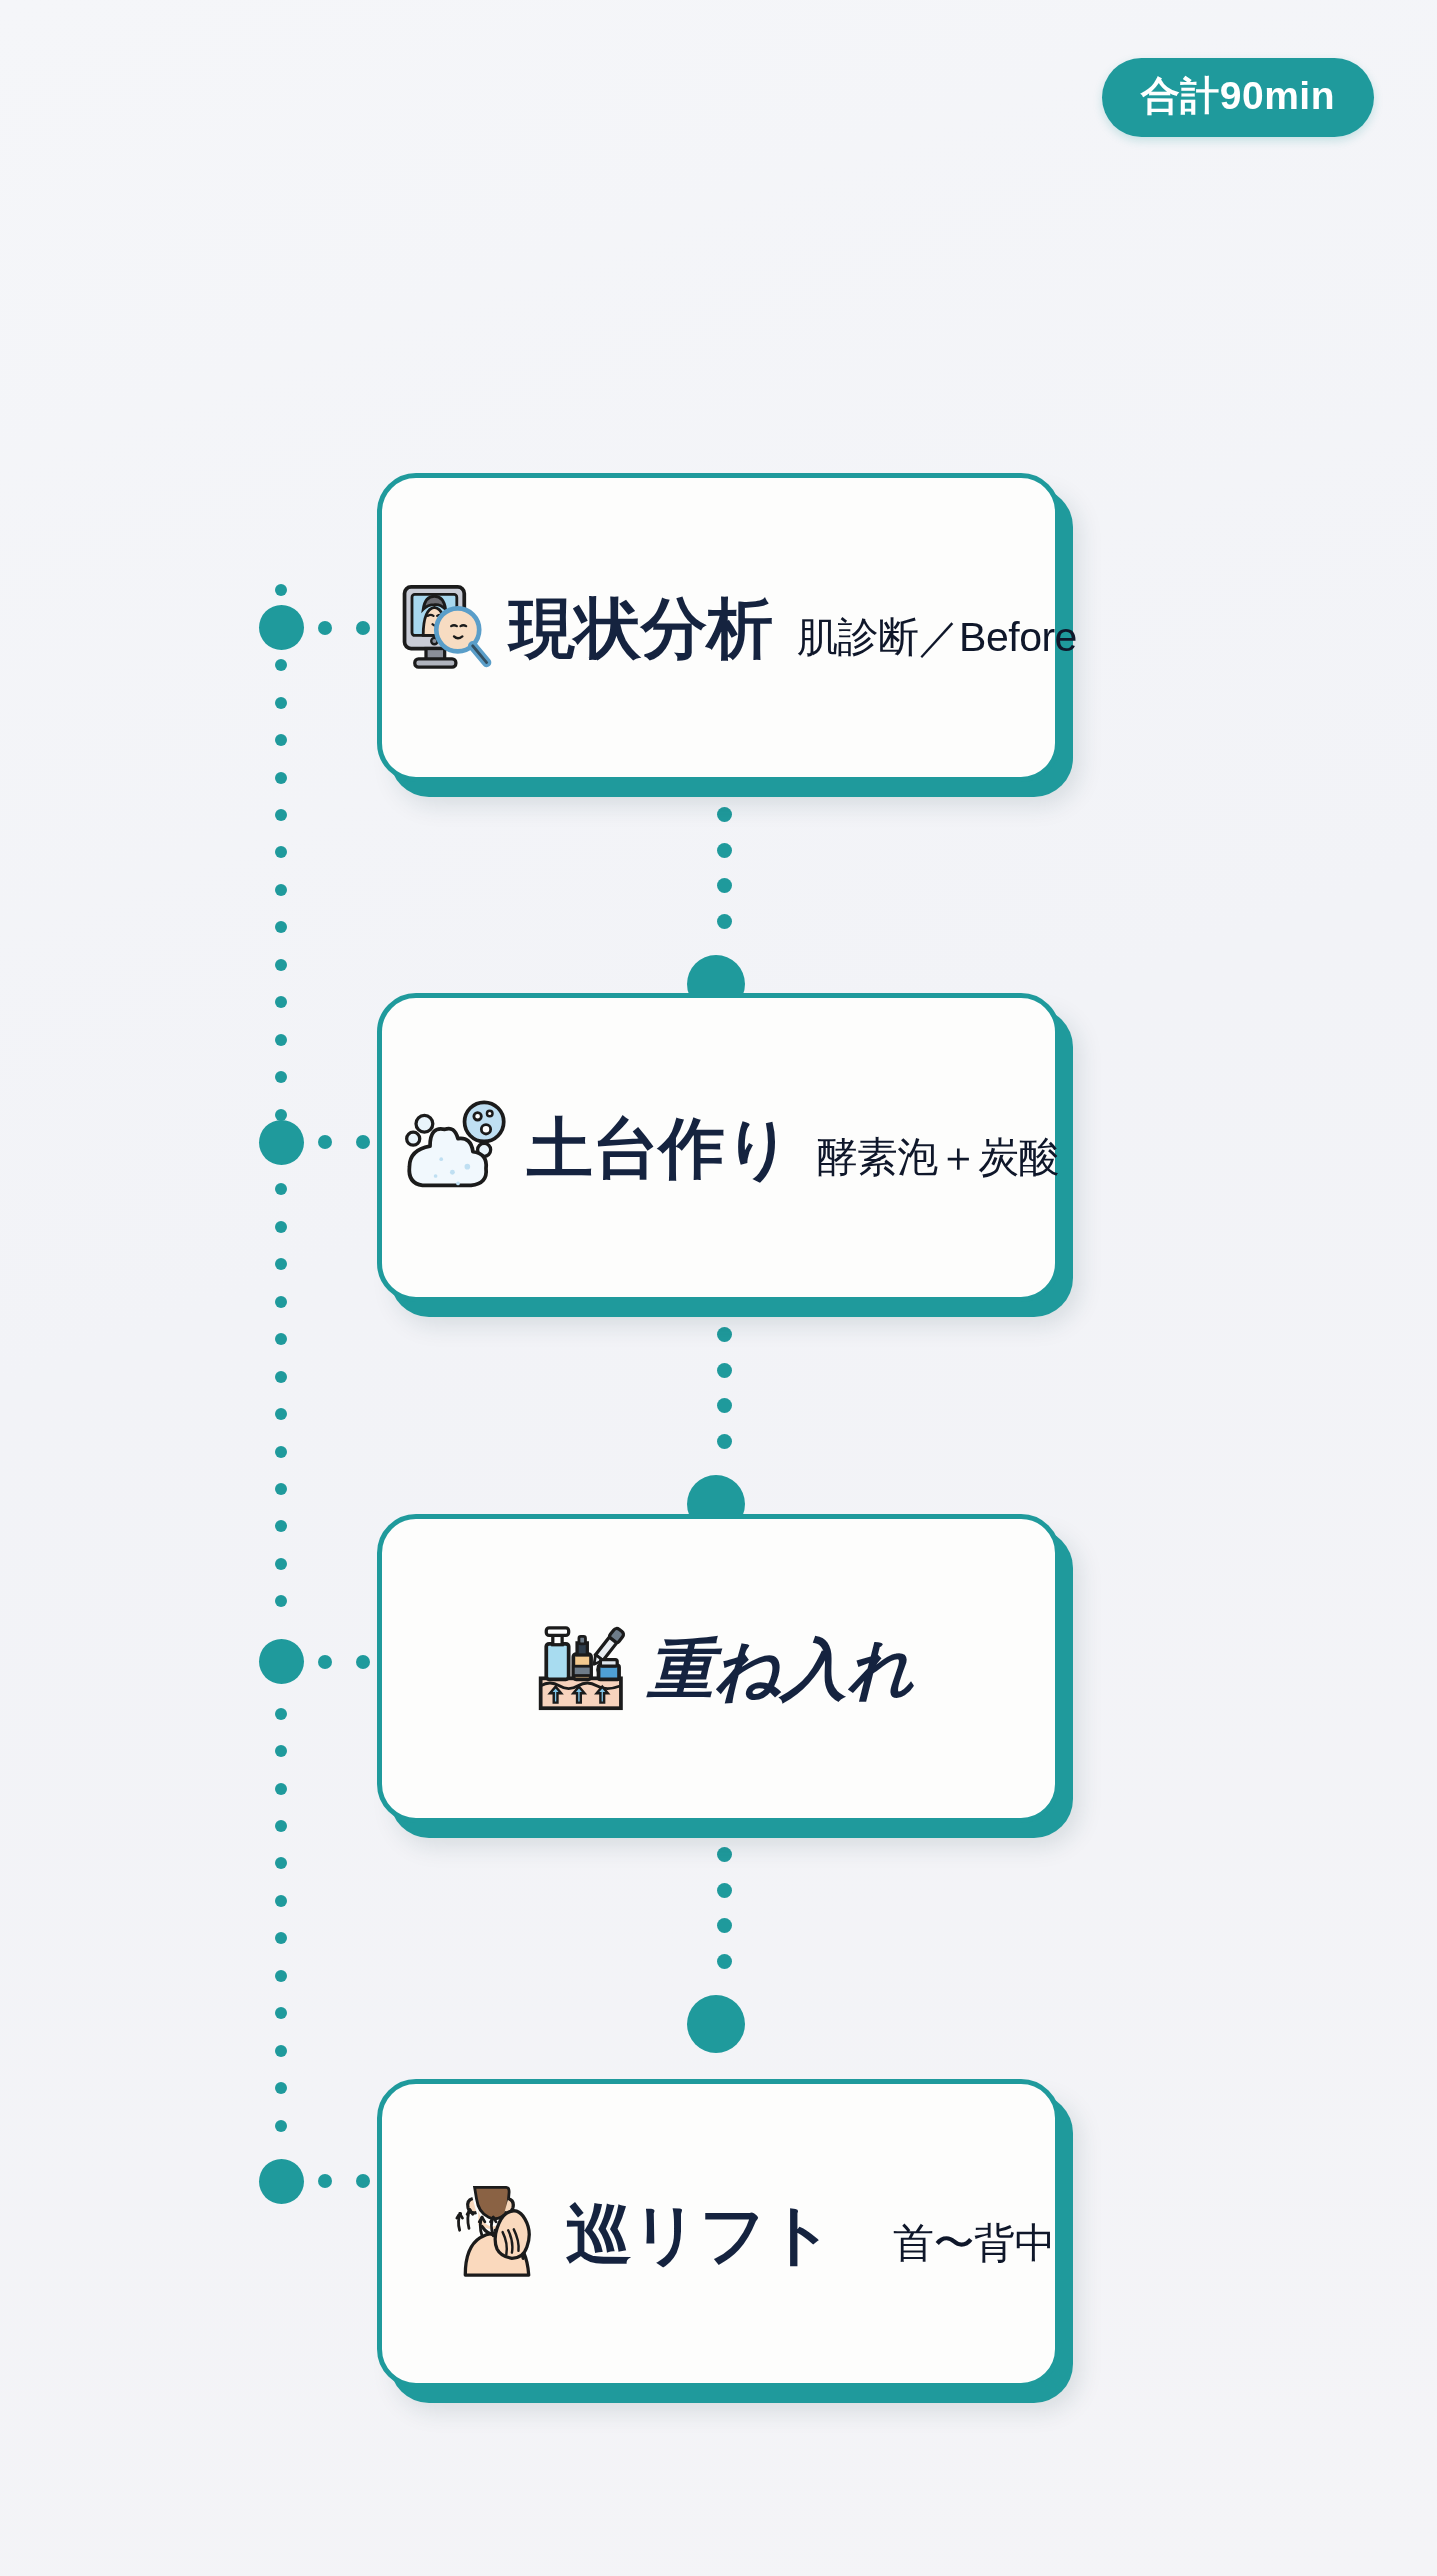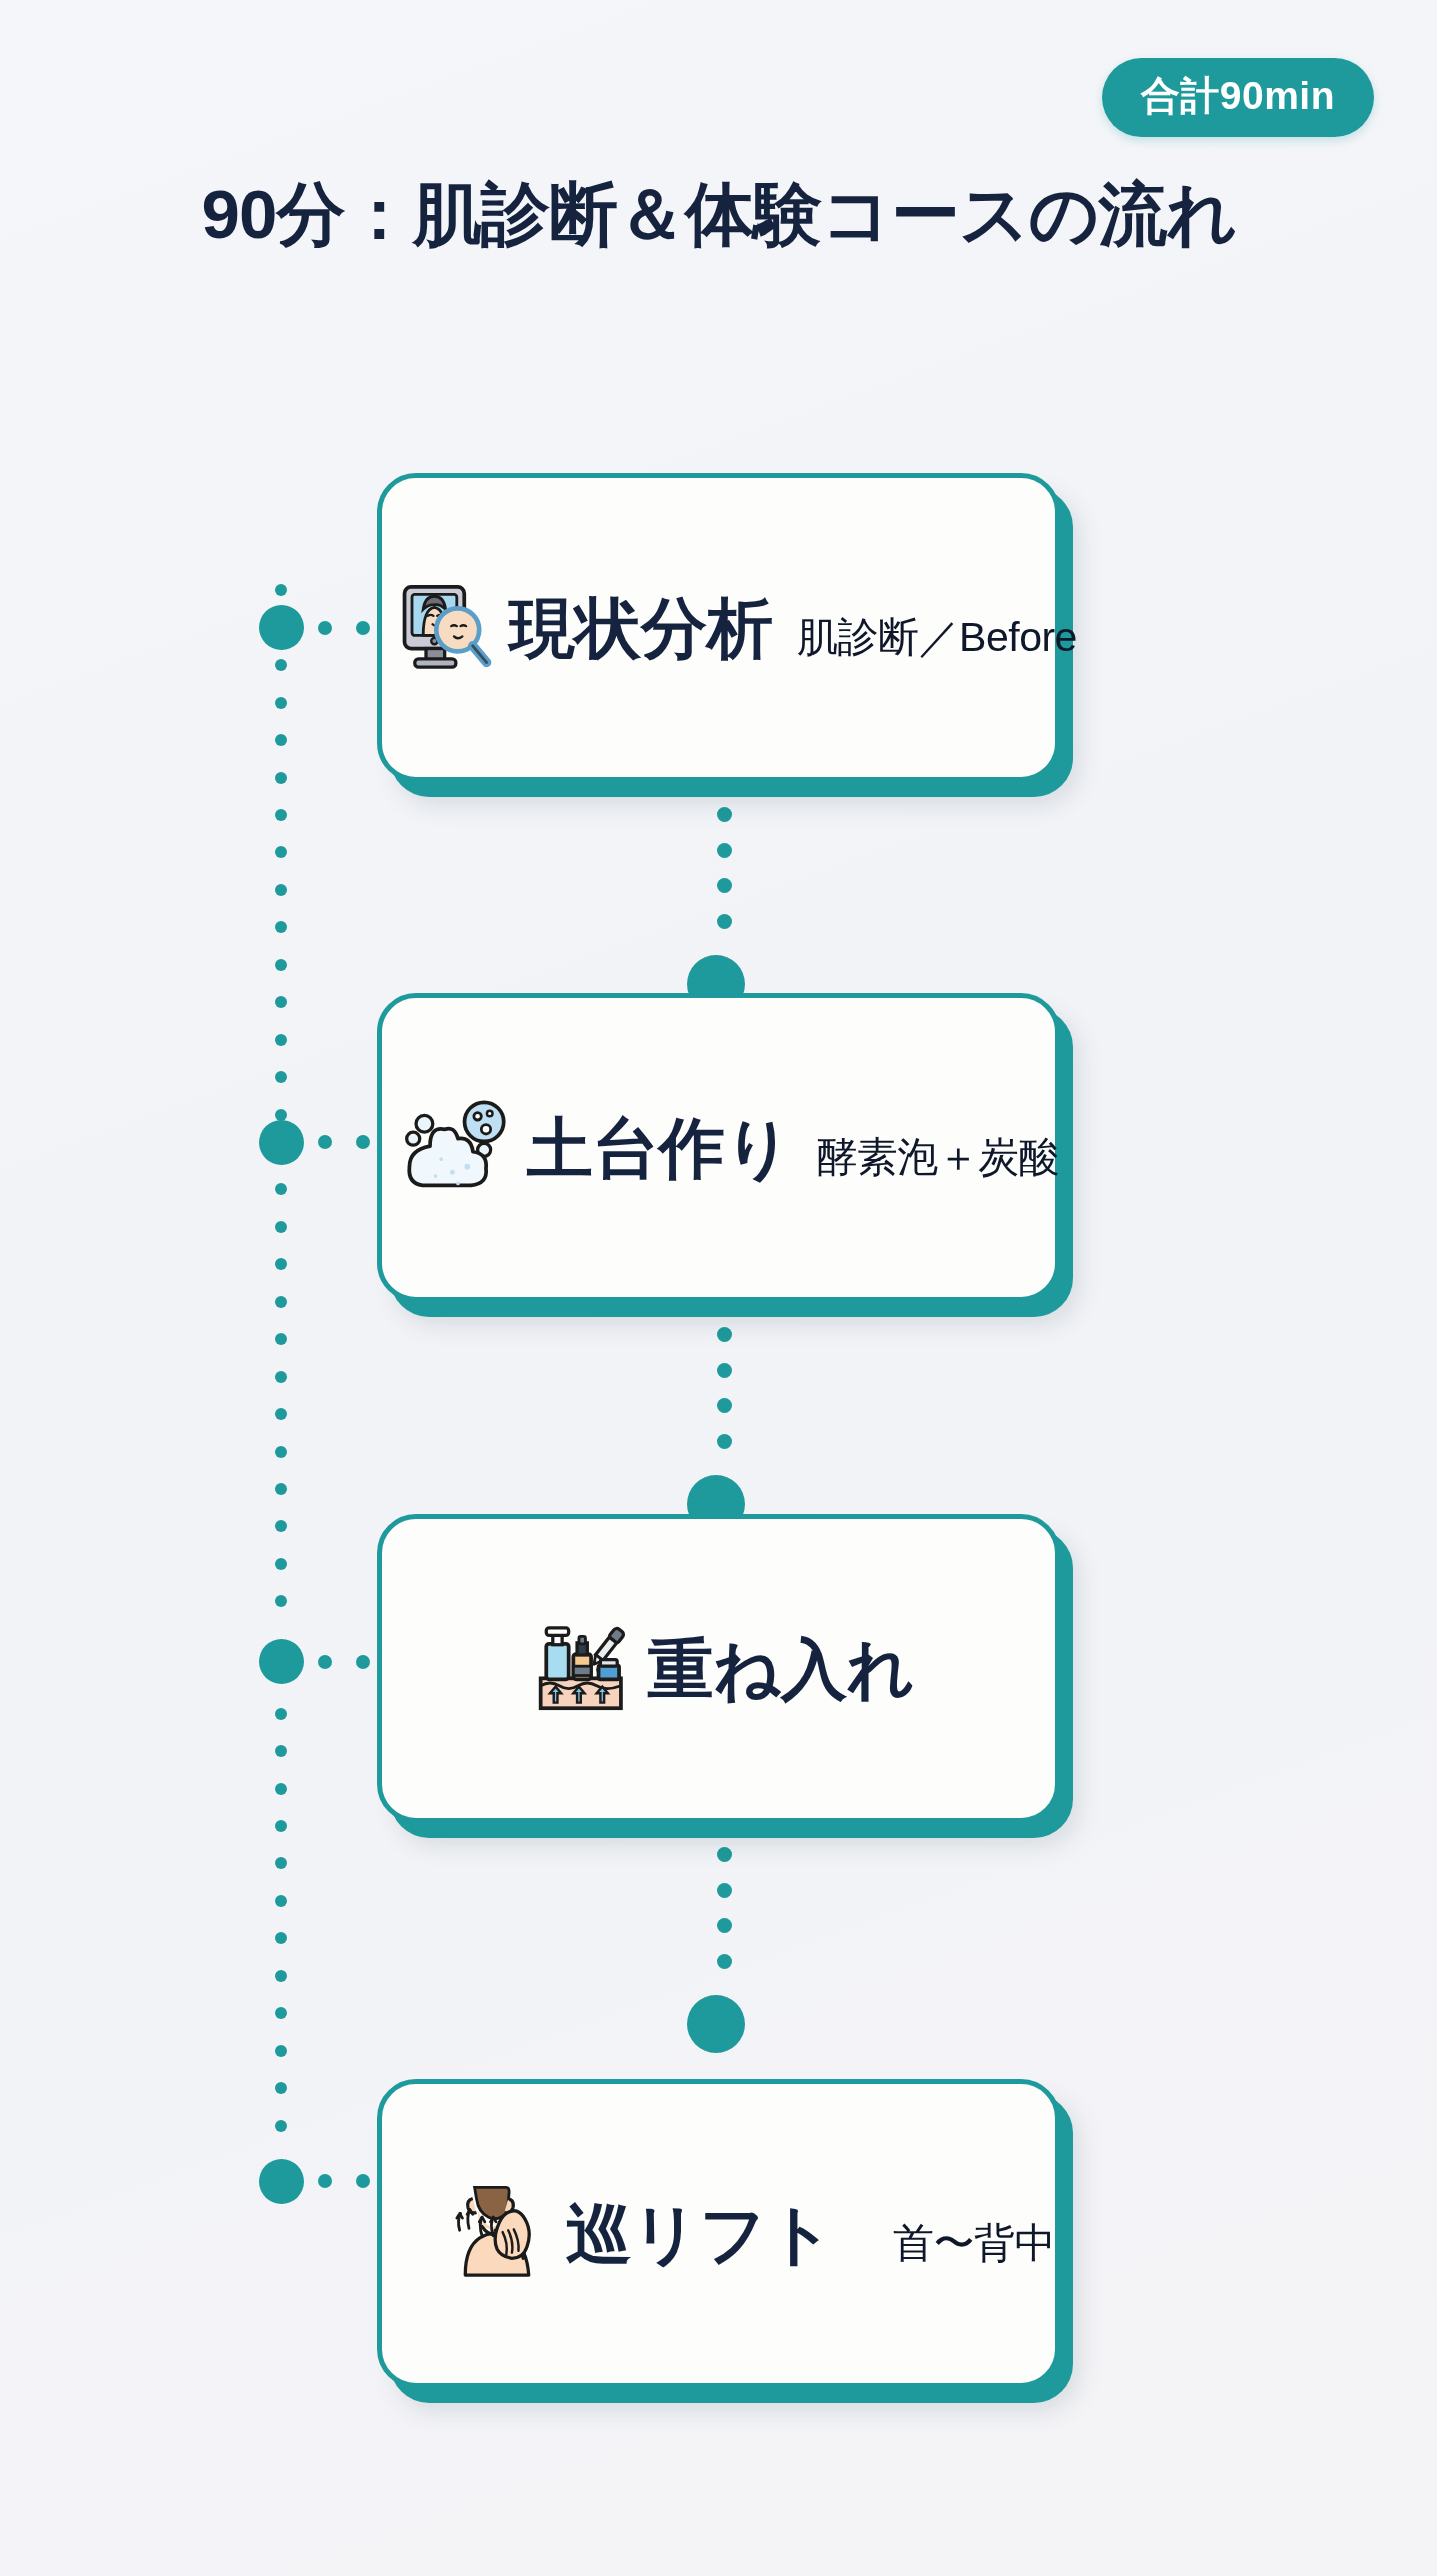--- a/index.html
+++ b/index.html
@@ -187,21 +187,20 @@
     white-space: nowrap;
   }
 </style>
 </head>
 <body>
 
 <div class="page">
 
   <div class="badge">合計90min</div>
 
-  <div class="title">90分：肌診断＆体験コースの流れ</div>
 
   <div class="rail" id="rail">
       <span class="rail-dot" style="top: -5.6px;"></span>
       <span class="rail-dot" style="top: 69px;"></span>
       <span class="rail-dot" style="top: 107px;"></span>
       <span class="rail-dot" style="top: 144px;"></span>
       <span class="rail-dot" style="top: 182px;"></span>
       <span class="rail-dot" style="top: 219px;"></span>
       <span class="rail-dot" style="top: 256px;"></span>
       <span class="rail-dot" style="top: 294px;"></span>
@@ -329,21 +328,21 @@
           <circle cx="70" cy="80" r="3" fill="#bfdff2"></circle>
           <circle cx="60" cy="98" r="2" fill="#bfdff2"></circle>
           <circle cx="36" cy="90" r="2" fill="#bfdff2"></circle>
         </svg>
       </span>
       <span class="card-title">土台作り</span>
     </div>
     <div class="card-sub">酵素泡＋炭酸</div>
   </div>
 
-  <div class="card" style="top:1514px;">
+  <div class="card" style="top:1514px;font-style:italic;">
     <div class="card-main">
       <span class="card-icon">
         <svg viewBox="0 0 120 120" width="112" height="112" aria-hidden="true">
           <rect x="20" y="70" width="86" height="32" fill="#f7d3bd" stroke="#1b1b1b" stroke-width="4"></rect>
           <path d="M20 78 q10-6 20 0 q10 6 20 0 q10-6 20 0 q10 6 26 0" fill="none" stroke="#1b1b1b" stroke-width="3"></path>
           <g stroke="#1b1b1b" stroke-width="2.6" fill="#7fc4e8">
             <path d="M34 96 l0-10 l-4 0 l6-7 l6 7 l-4 0 l0 10 z"></path>
             <path d="M59 96 l0-10 l-4 0 l6-7 l6 7 l-4 0 l0 10 z"></path>
             <path d="M84 96 l0-10 l-4 0 l6-7 l6 7 l-4 0 l0 10 z"></path>
           </g>

